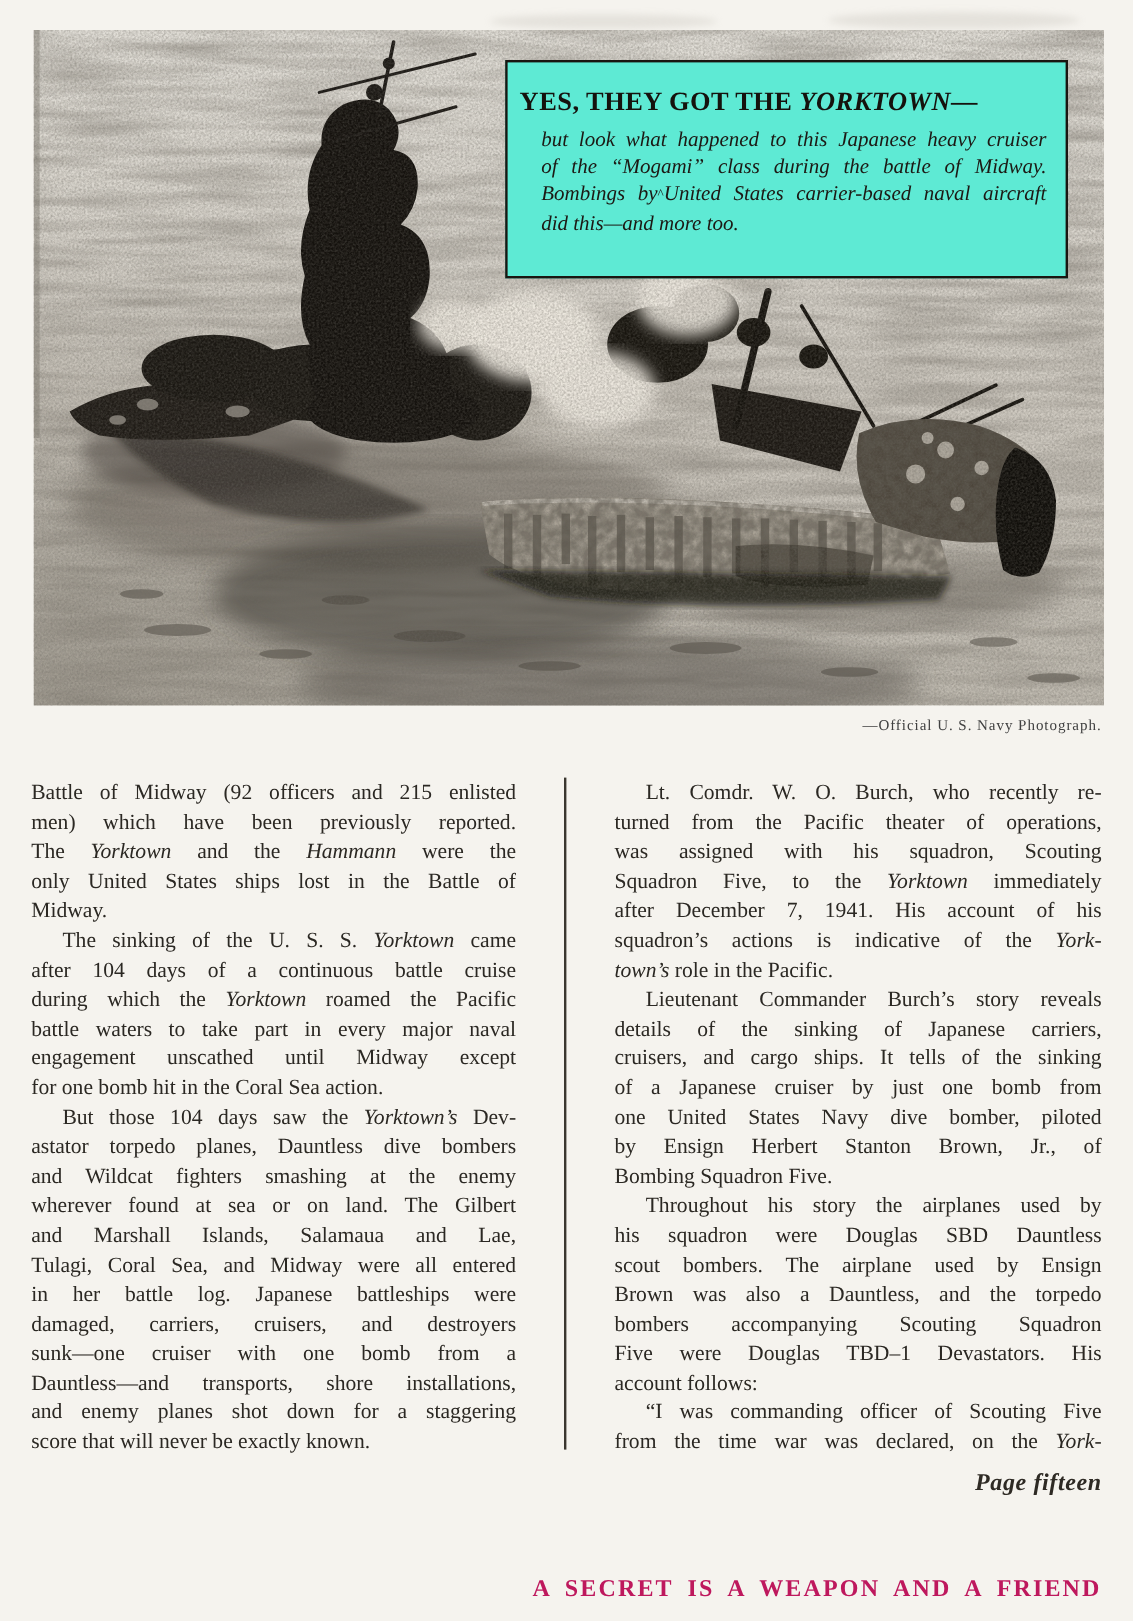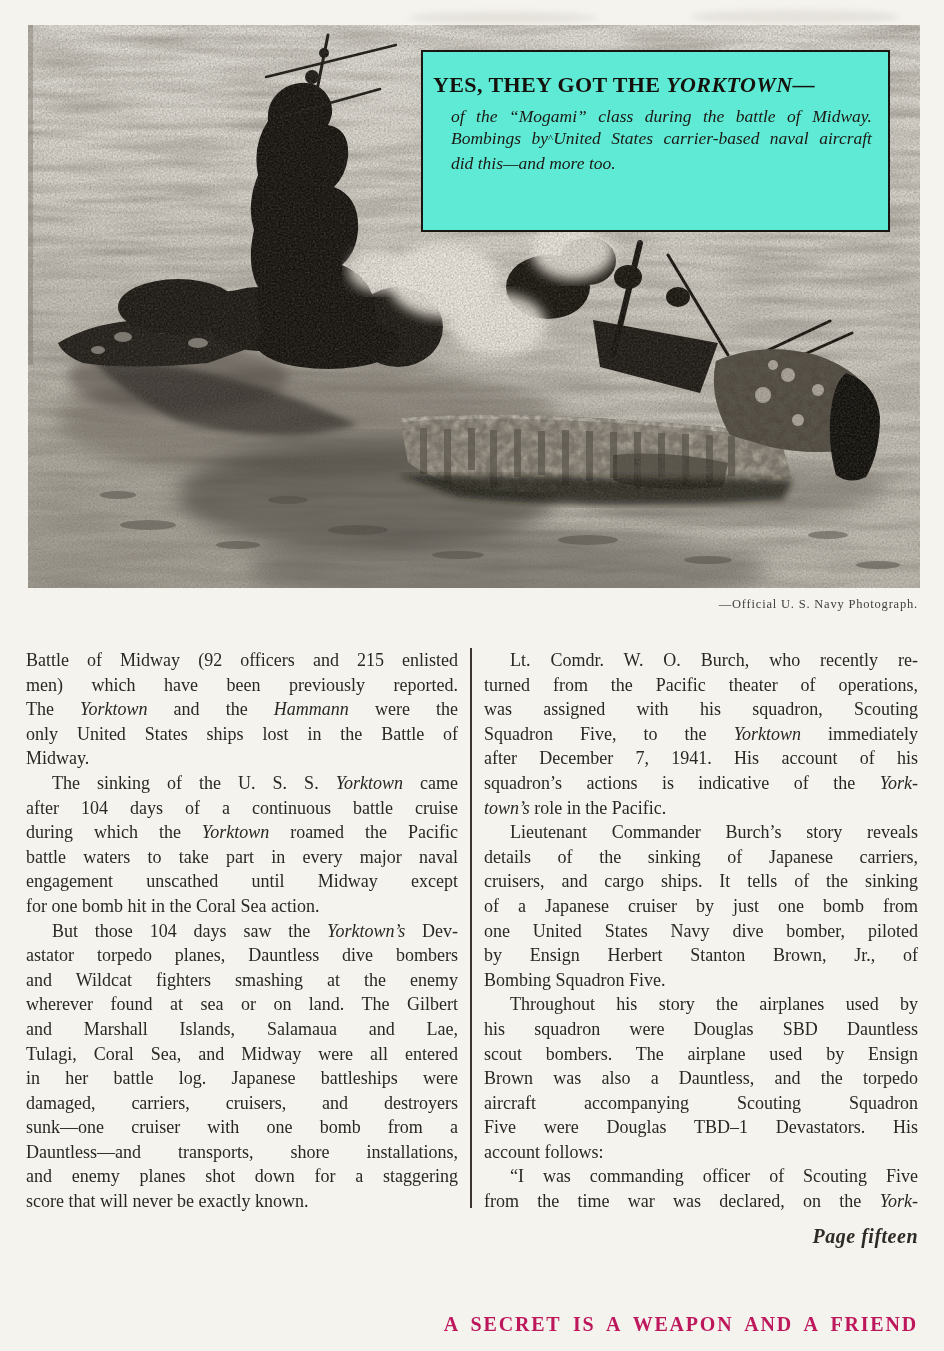--- a/index.html
+++ b/index.html
@@ -24,21 +24,21 @@
   .caption-title{font-weight:bold;font-size:22px;line-height:26px;letter-spacing:.4px;color:#15120d;white-space:nowrap;}
   .caption-title .it{font-style:italic;}
   .caption-body{margin-top:7px;padding-left:18px;}
   .capline{font-style:italic;font-size:17.5px;line-height:22.4px;color:#1c1914;
     text-align:justify;text-align-last:justify;}
   .capline.last{text-align-last:left;}
   .caret{font-size:11px;font-style:normal;position:relative;top:-2px;}
 
   .credit{position:absolute;top:597px;right:26px;font-size:12.5px;letter-spacing:.8px;color:#404040;}
 
-  .columns{position:absolute;left:26px;top:648px;width:892px;display:flex;}
+  .columns{position:absolute;left:26px;top:648px;width:892px;display:flex;gap:28px;}
   .col{font-size:18px;line-height:24.6px;}
   .col.left{width:432px;}
   .divider{width:2px;background:#3a362f;height:560px;margin-left:12px;flex:none;}
   .col.right{margin-left:12px;width:434px;}
   .para .line{text-align:justify;text-align-last:justify;text-justify:inter-word;}
   .para .line.last{text-align-last:left;}
   .para.ind .line:first-child{text-indent:26px;}
   .it{font-style:italic;}
 
   .page-label{position:absolute;top:1225px;right:26px;font-size:20px;font-weight:bold;font-style:italic;letter-spacing:.5px;color:#2e2a24;}
@@ -209,20 +209,21 @@
       <ellipse cx="260" cy="475" rx="20" ry="4"></ellipse>
         <ellipse cx="850" cy="540" rx="22" ry="4"></ellipse>
     </g>
 
     <rect x="0" y="0" width="892" height="563" filter="url(#fGrain)" opacity="0.45"></rect>
   </svg>
 
   <div class="caption-box">
     <div class="caption-title"><span>YES, THEY GOT THE </span><span class="it">YORKTOWN</span><span>—</span></div>
     <div class="caption-body" id="caption-body">
+        <div class="capline">but look what happened to this Japanese heavy cruiser</div>
         <div class="capline">of the “Mogami” class during the battle of Midway.</div>
         <div class="capline">Bombings by<span class="caret">^</span>United States carrier-based naval aircraft</div>
         <div class="capline last">did this—and more too.</div>
       </div>
   </div>
 </div>
 
 <div class="credit">—Official U. S. Navy Photograph.</div>
 
 <div class="columns">
@@ -275,21 +276,21 @@
         <div class="line"><span>of a Japanese cruiser by just one bomb from</span></div>
         <div class="line"><span>one United States Navy dive bomber, piloted</span></div>
         <div class="line"><span>by Ensign Herbert Stanton Brown, Jr., of</span></div>
         <div class="line last"><span>Bombing Squadron Five.</span></div>
       </div>
       <div class="para ind">
         <div class="line"><span>Throughout his story the airplanes used by</span></div>
         <div class="line"><span>his squadron were Douglas SBD Dauntless</span></div>
         <div class="line"><span>scout bombers. The airplane used by Ensign</span></div>
         <div class="line"><span>Brown was also a Dauntless, and the torpedo</span></div>
-        <div class="line"><span>aircraft accompanying Scouting Squadron</span></div>
+        <div class="line"><span>bombers accompanying Scouting Squadron</span></div>
         <div class="line"><span>Five were Douglas TBD–1 Devastators. His</span></div>
         <div class="line last"><span>account follows:</span></div>
       </div>
       <div class="para ind">
         <div class="line"><span>“I was commanding officer of Scouting Five</span></div>
         <div class="line"><span>from the time war was declared, on the </span><span class="it">York-</span></div>
       </div>
     </div>
 </div>
 

